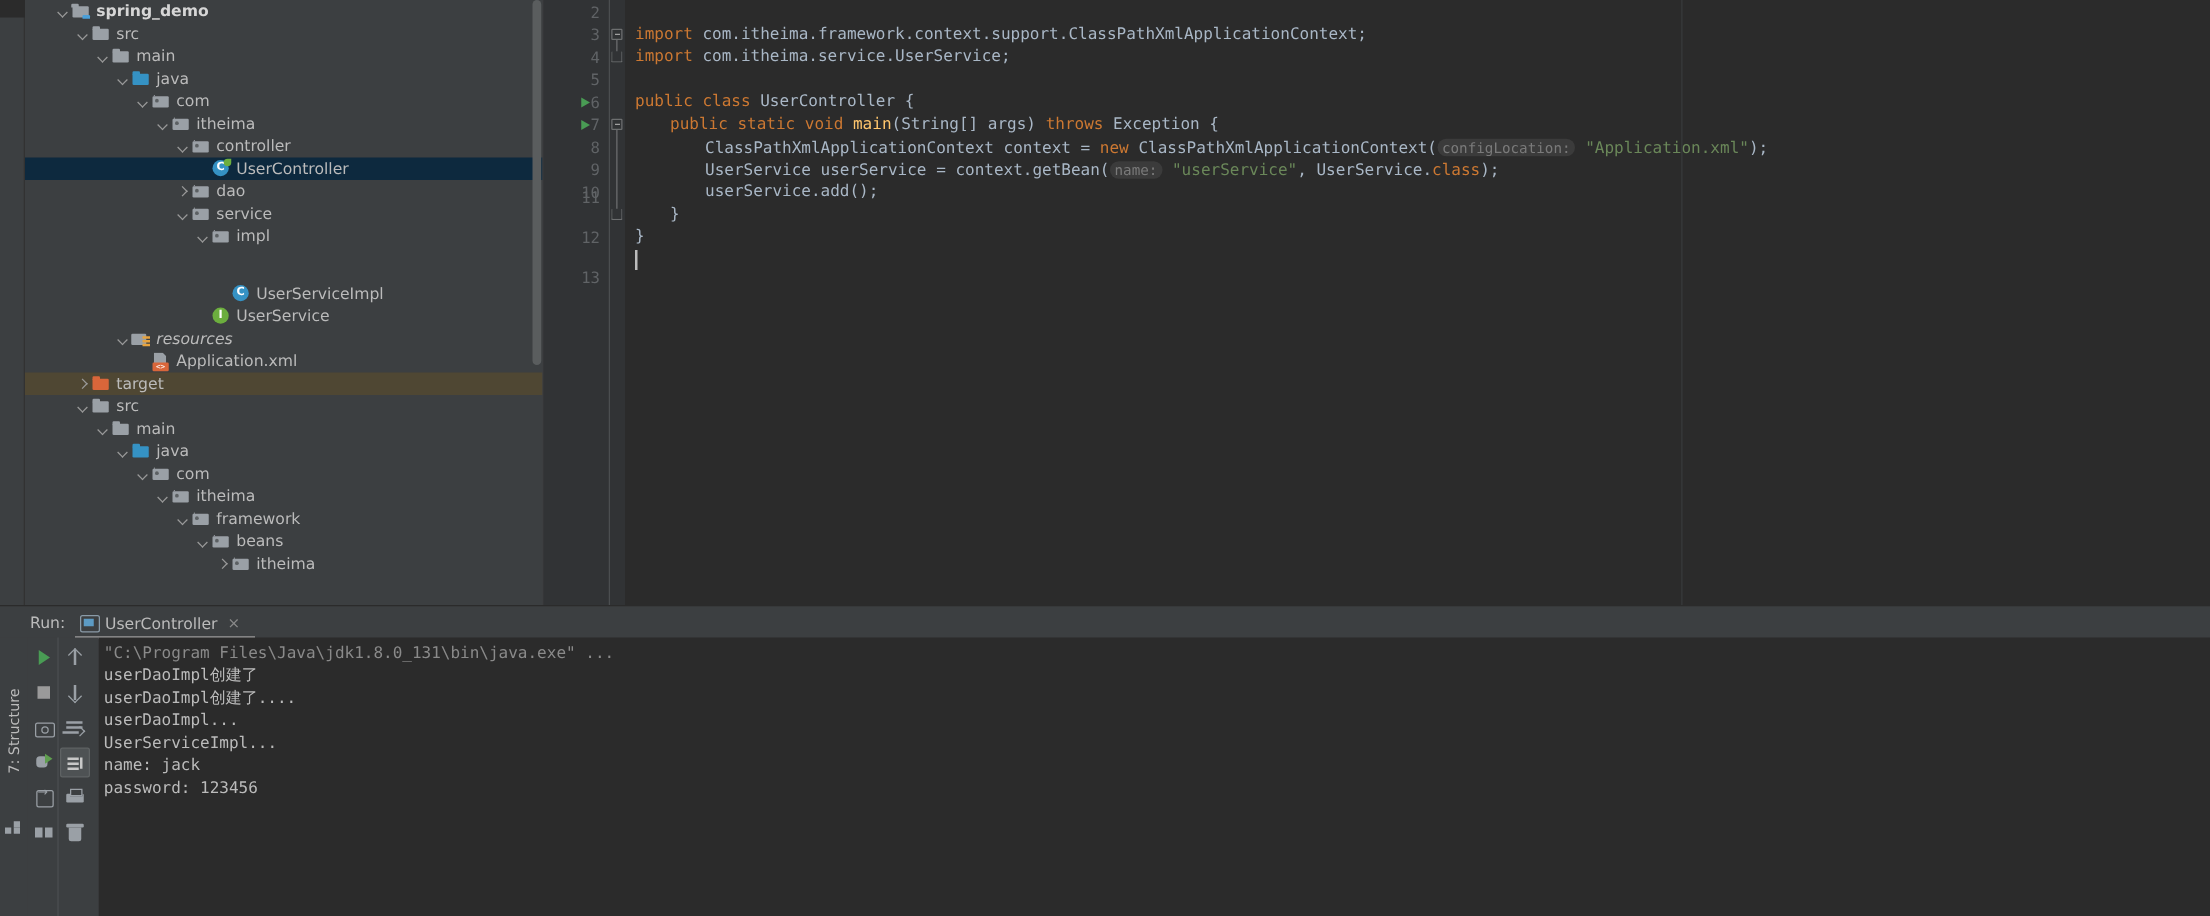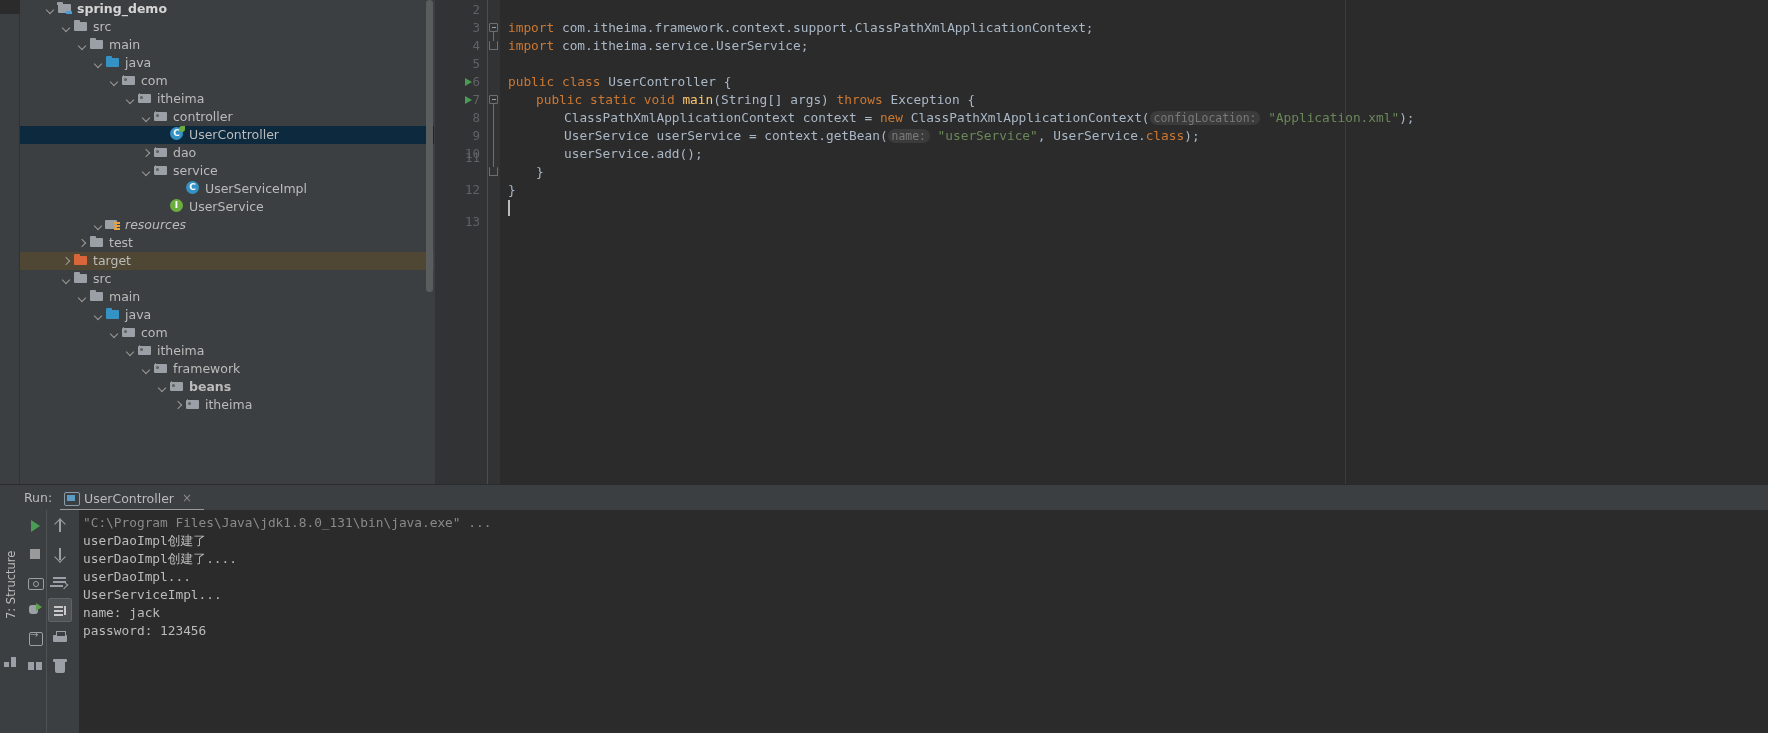--- a/index.html
+++ b/index.html
@@ -38,21 +38,21 @@
   }
   .tree { position: relative; width: 414px; }
   .tree-row {
     position: relative;
     height: 18px;
     line-height: 18px;
     white-space: nowrap;
     font-size: 12.5px;
     color: #bbbbbb;
     display: flex;
-    align-items: flex-start;
+    align-items: center;
   }
   .tree-row.selected {
     background: #0d293e;
   }
   .tree-row.highlight-target {
     background: #4f4733;
   }
   .arrow {
     width: 13px; height: 18px;
     flex: 0 0 13px;
@@ -721,39 +721,44 @@
         <div class="tree-row" style="padding-left: 120px;">
           <span class="arrow right"></span>
           <span class="ticon ic-package"></span>
           <span class="tlabel">dao</span>
         </div>
         <div class="tree-row" style="padding-left: 120px;">
           <span class="arrow down"></span>
           <span class="ticon ic-package"></span>
           <span class="tlabel">service</span>
         </div>
-        <div class="tree-row" style="padding-left: 152px;">
+        <div class="tree-row" style="padding-left: 136px;">
+          <span class="arrow down"></span>
+          <span class="ticon ic-package"></span>
+          <span class="tlabel">impl</span>
+        </div>
+        <div class="tree-row" style="padding-left: 152px; margin-top: 28px;">
           <span class="arrow "></span>
           <span class="ticon ic-class"></span>
           <span class="tlabel">UserServiceImpl</span>
         </div>
         <div class="tree-row" style="padding-left: 136px;">
           <span class="arrow "></span>
           <span class="ticon ic-interface"></span>
           <span class="tlabel">UserService</span>
         </div>
         <div class="tree-row" style="padding-left: 72px; font-style: italic;">
           <span class="arrow down"></span>
           <span class="ticon ic-resources"></span>
           <span class="tlabel">resources</span>
         </div>
-        <div class="tree-row" style="padding-left: 56px;">
-          <span class="arrow right"></span>
-          <span class="ticon ic-folder"></span>
-          <span class="tlabel">test</span>
+        <div class="tree-row" style="padding-left: 88px;">
+          <span class="arrow "></span>
+          <span class="ticon ic-xml"></span>
+          <span class="tlabel">Application.xml</span>
         </div>
         <div class="tree-row highlight-target" style="padding-left: 40px;">
           <span class="arrow right"></span>
           <span class="ticon ic-target"></span>
           <span class="tlabel">target</span>
         </div>
         <div class="tree-row" style="padding-left: 40px;">
           <span class="arrow down"></span>
           <span class="ticon ic-folder"></span>
           <span class="tlabel">src</span>
@@ -776,21 +781,21 @@
         <div class="tree-row" style="padding-left: 104px;">
           <span class="arrow down"></span>
           <span class="ticon ic-package"></span>
           <span class="tlabel">itheima</span>
         </div>
         <div class="tree-row" style="padding-left: 120px;">
           <span class="arrow down"></span>
           <span class="ticon ic-package"></span>
           <span class="tlabel">framework</span>
         </div>
-        <div class="tree-row" style="padding-left: 136px; font-weight: bold;">
+        <div class="tree-row" style="padding-left: 136px;">
           <span class="arrow down"></span>
           <span class="ticon ic-package"></span>
           <span class="tlabel">beans</span>
         </div>
         <div class="tree-row" style="padding-left: 152px;">
           <span class="arrow right"></span>
           <span class="ticon ic-package"></span>
           <span class="tlabel">itheima</span>
         </div>
       </div>

